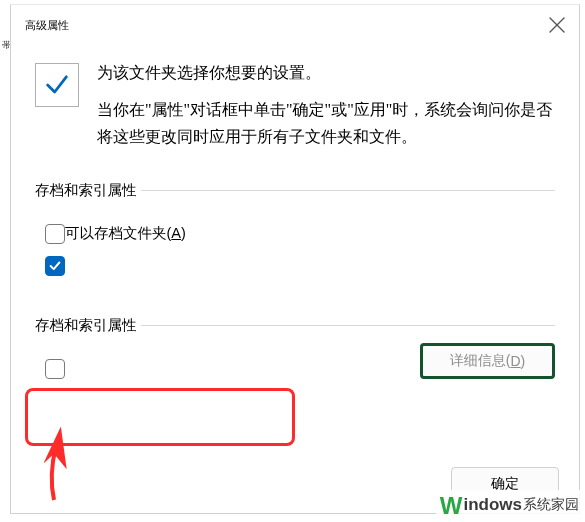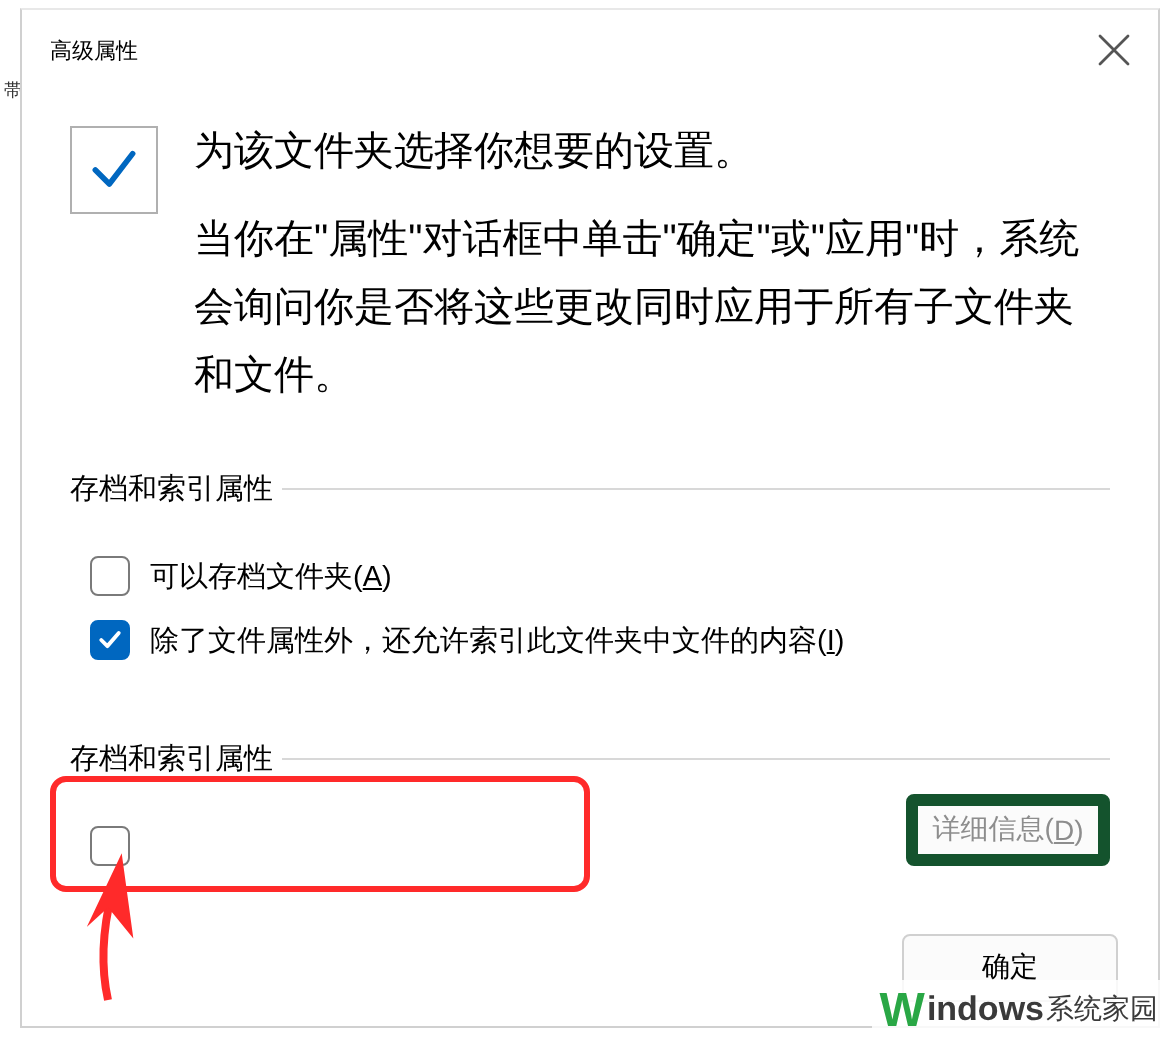--- a/index.html
+++ b/index.html
@@ -56,21 +56,21 @@
     height: 44px;
     border: 1px solid #b0b0b0;
     background: #fff;
     display: flex;
     align-items: center;
     justify-content: center;
     flex-shrink: 0;
     margin-top: 4px;
   }
   .icon-box svg { width: 28px; height: 28px; }
-  .intro-text { flex: 1; line-height: 1.7; font-size: 20px; }
+  .intro-text { flex: 1; line-height: 1.7; font-size: 16px; font-family: Liberation Serif, serif; }
   .intro-heading { margin-bottom: 10px; }
   .group {
     margin-bottom: 34px;
   }
   .group-legend {
     font-size: 14.5px;
     display: flex;
     align-items: center;
     white-space: nowrap;
     margin-bottom: 18px;
@@ -78,21 +78,20 @@
   .group-legend::after {
     content: "";
     flex: 1;
     height: 1px;
     background: #d8d8d8;
     margin-left: 4px;
   }
   .check-row {
     display: flex;
     align-items: center;
-    gap: 10px;
     padding: 6px 2px;
     margin-left: 8px;
     font-size: 14.5px;
   }
   .check-row.disabled { color: #9a9a9a; }
   .cbox {
     width: 20px;
     height: 20px;
     border: 1px solid #7a7a7a;
     border-radius: 4px;
@@ -109,24 +108,24 @@
   .cbox.checked svg { width: 14px; height: 14px; }
   .cbox.disabled { border-color: #c0c0c0; }
   .underline { text-decoration: underline; }
   .detail-btn-wrap {
     display: flex;
     justify-content: flex-end;
     margin-top: -42px;
     margin-bottom: 10px;
   }
   .detail-btn {
-    width: 102px;
+    width: 135px;
     height: 36px;
     background: #fbfbfb;
-    border: 6px solid #14532d;
+    border: 3px solid #14532d;
     border-radius: 4px;
     color: #8d8d8d;
     font-size: 14px;
     display: flex;
     align-items: center;
     justify-content: center;
   }
   .redbox {
     position: absolute;
     left: 25px;
@@ -238,23 +237,20 @@
           <span>可以存档文件夹(</span><span class="underline">A</span><span>)</span>
         </span>
       </div>
 
       <div class="check-row">
         <div class="cbox checked">
           <svg viewBox="0 0 16 16">
               <path d="M3 8 L6.5 11.5 L13 4" stroke="#fff" stroke-width="2.2" fill="none" stroke-linecap="round" stroke-linejoin="round"></path>
             </svg>
         </div>
-        <span>
-          <span>除了文件属性外，还允许索引此文件夹中文件的内容(</span><span class="underline">I</span><span>)</span>
-        </span>
       </div>
     </div>
 
     <div class="group">
       <div class="group-legend">存档和索引属性</div>
 
       <div class="check-row">
         <div class="cbox"></div>
       </div>
 

